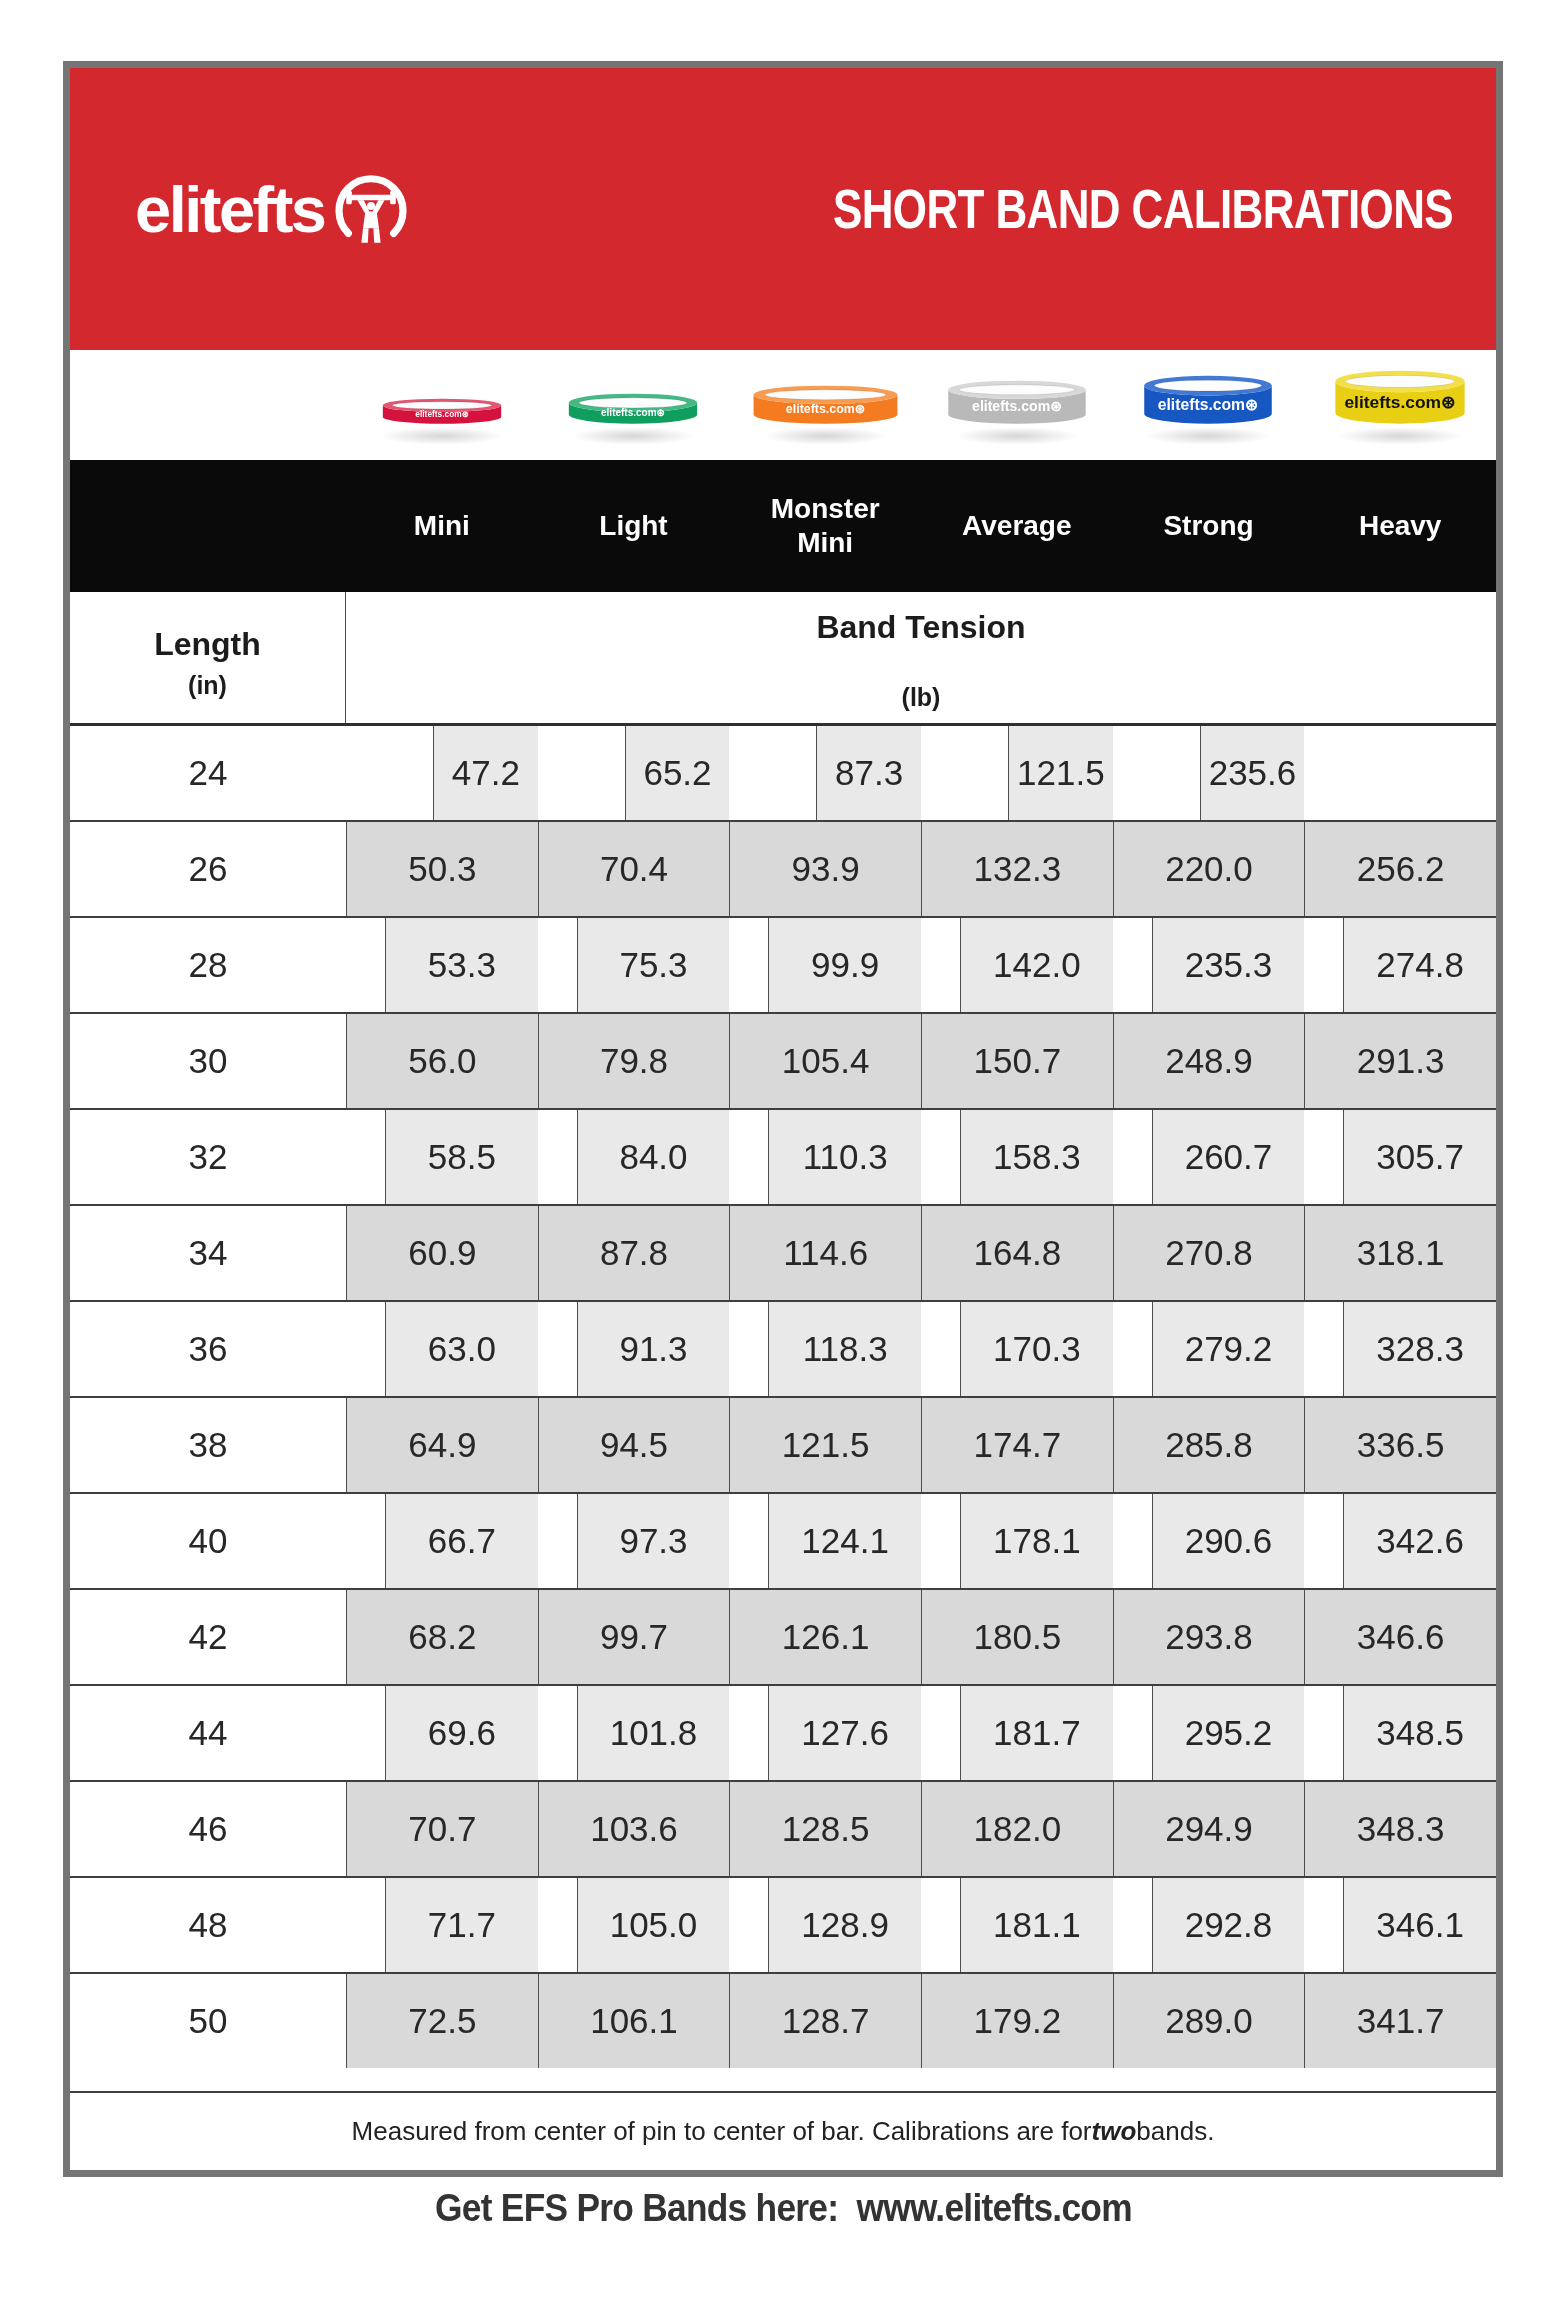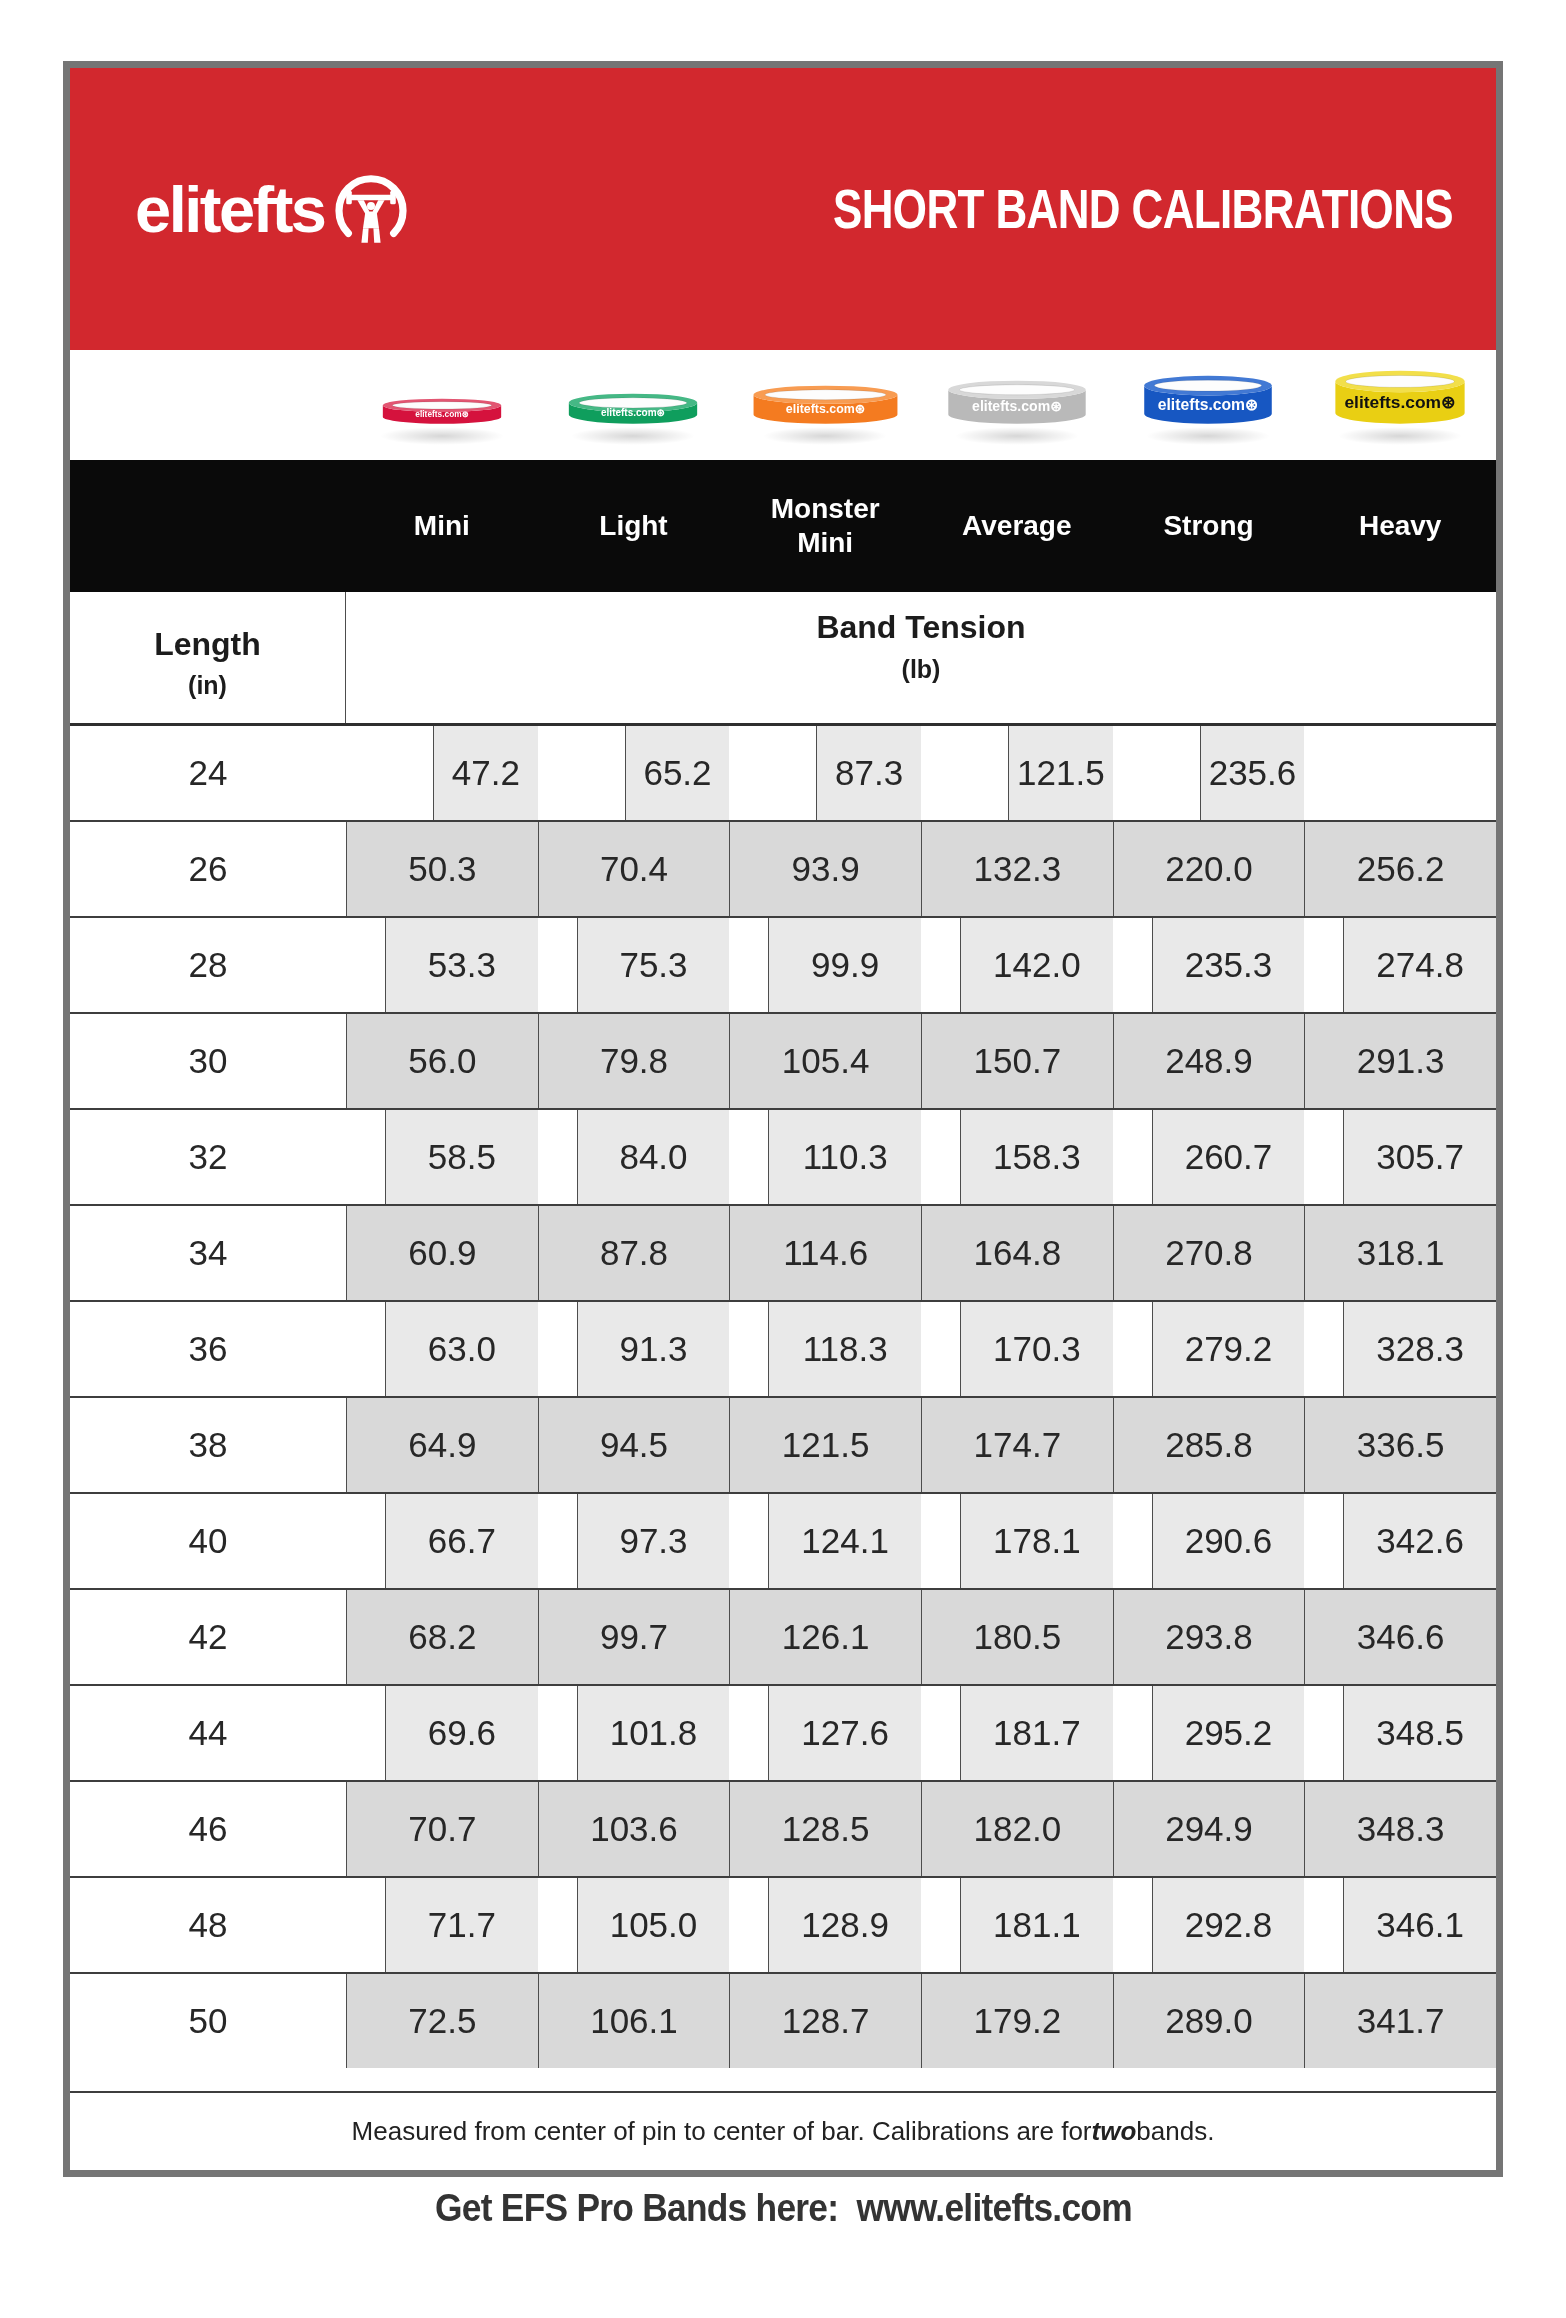--- a/index.html
+++ b/index.html
@@ -25,21 +25,21 @@
   .band-cell svg{display:block;}
   .refl{position:absolute;left:50%;transform:translateX(-50%);bottom:15px;width:125px;height:18.4px;background:radial-gradient(ellipse at center,rgba(0,0,0,0.16),rgba(0,0,0,0) 70%);}
 
   
   .col-header{height:132px;background:#0a0a0a;}
   .col-header .col-cell{display:flex;align-items:center;justify-content:center;text-align:center;color:#ffffff;font-weight:700;font-size:28px;line-height:1.2;padding:0 28px;}
 
   
   .sub-header{height:131px;background:#ffffff;border-bottom:3.3px solid #2f2f2f;box-sizing:content-box;display:grid;grid-template-columns:276px 1fr;}
   .len-head{border-right:1.7px solid #4d4d4d;display:flex;flex-direction:column;align-items:center;justify-content:flex-start;padding-top:35px;}
-  .ten-head{display:flex;flex-direction:column;align-items:center;justify-content:flex-start;padding-top:18.4px;}
+  .ten-head{display:flex;flex-direction:column;align-items:center;justify-content:flex-start;padding-top:18.4px;gap:28px;}
   .hd-label{font-weight:700;font-size:32px;color:#1c1c1c;line-height:1.1;}
   .hd-unit{font-weight:700;font-size:25px;color:#1c1c1c;line-height:1.1;margin-top:10px;}
 
   
   .row{height:94px;border-top:2.5px solid #3e3e3e;}
   .row:first-child{border-top:none;gap:48px;}
   .cell{display:flex;align-items:center;justify-content:center;font-size:35px;color:#272727;}
   .len-cell{background:#ffffff;}
   .val-cell{border-left:1.7px solid #4d4d4d;}
   .row.light .val-cell{background:#e9e9e9;margin-left:39px;}

